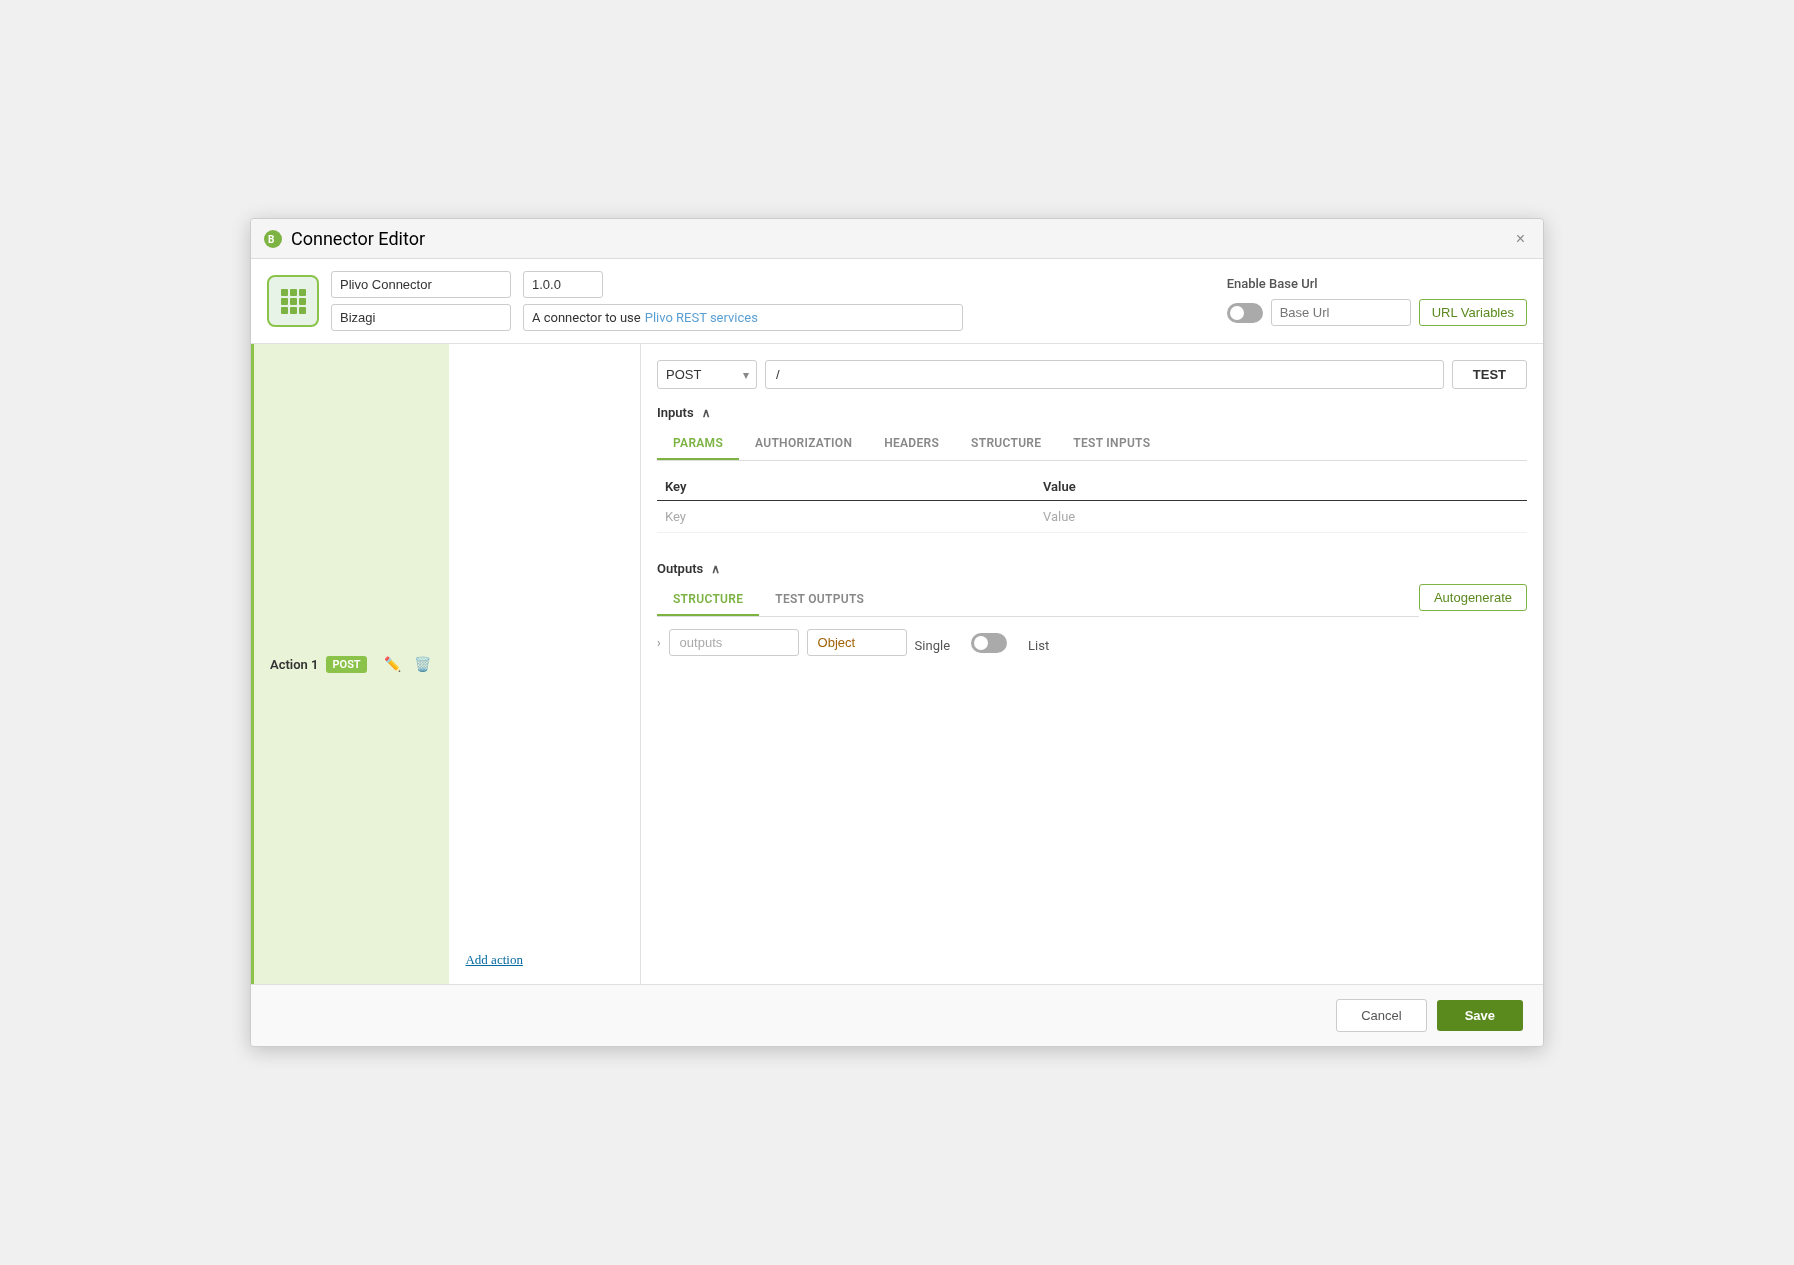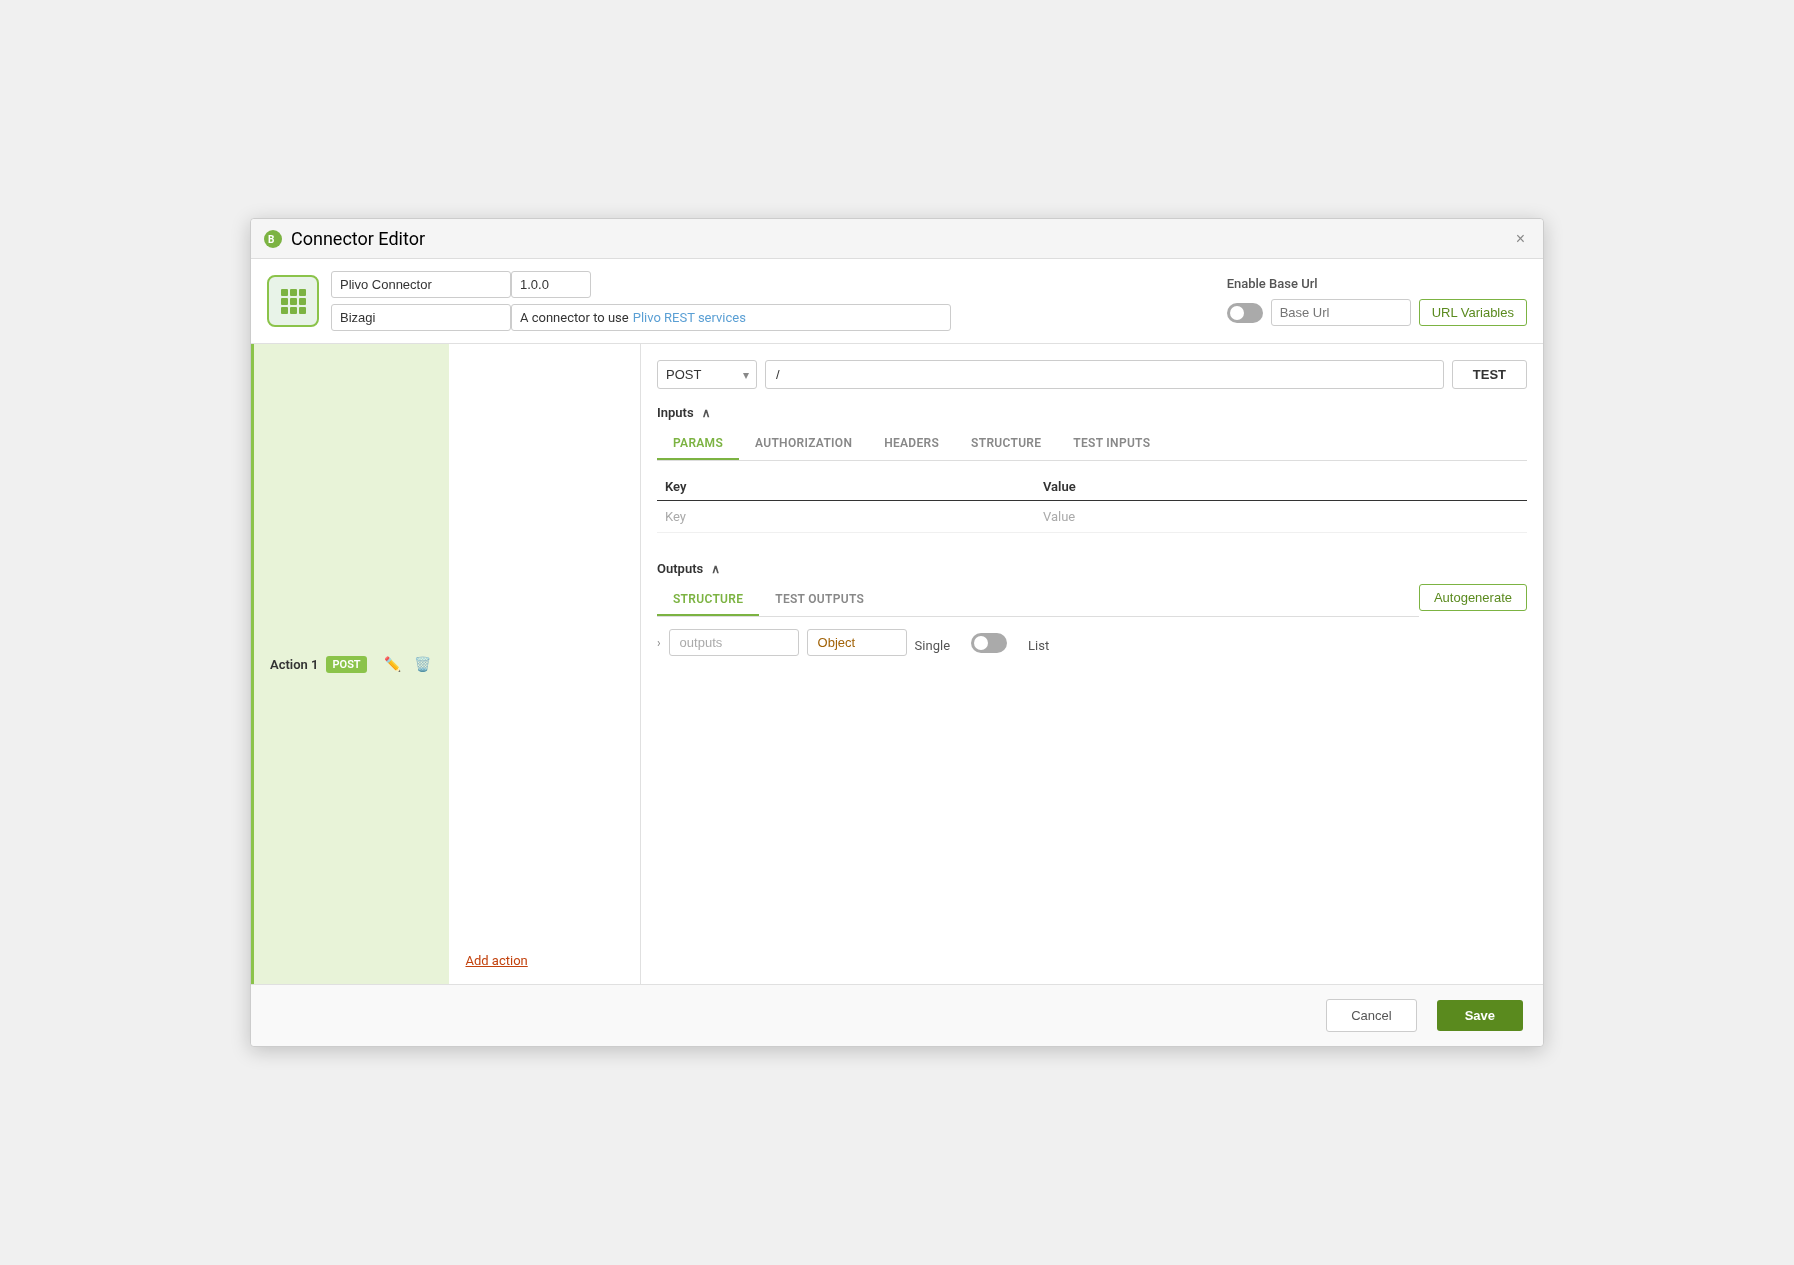--- a/index.html
+++ b/index.html
@@ -79,21 +79,21 @@
       height: 32px;
     }
     .header-fields {
       flex: 1;
       display: flex;
       flex-direction: column;
       gap: 6px;
     }
     .header-row {
       display: flex;
-      gap: 0;
+      gap: 12px;
       align-items: center;
     }
     .field-input {
       border: 1px solid #ccc;
       border-radius: 3px;
       padding: 5px 8px;
       font-size: 13px;
       color: #333;
       outline: none;
       background: #fff;
@@ -207,24 +207,25 @@
       background: none;
       border: none;
       cursor: pointer;
       color: #888;
       font-size: 14px;
       padding: 2px;
     }
     .add-action {
       margin-top: auto;
       padding: 16px;
-      color: #c2410c;
+      color: #0369a1;
       cursor: pointer;
       font-size: 13px;
       text-decoration: underline;
+      font-family: Liberation Serif, serif;
     }
 
     .right-panel {
       flex: 1;
       display: flex;
       flex-direction: column;
       padding: 16px;
       background: #fff;
     }
     .method-url-row {
@@ -381,21 +382,21 @@
       align-items: flex-end;
       gap: 21px;
       font-size: 13px;
       color: #555;
     }
 
     .footer {
       display: flex;
       justify-content: flex-end;
       align-items: center;
-      gap: 20px;
+      gap: 10px;
       padding: 14px 20px;
       border-top: 1px solid #e0e0e0;
       background: #f9f9f9;
       border-radius: 0 0 4px 4px;
     }
     .cancel-btn {
       border: 1px solid #ccc;
       background: #fff;
       color: #555;
       padding: 8px 24px;

